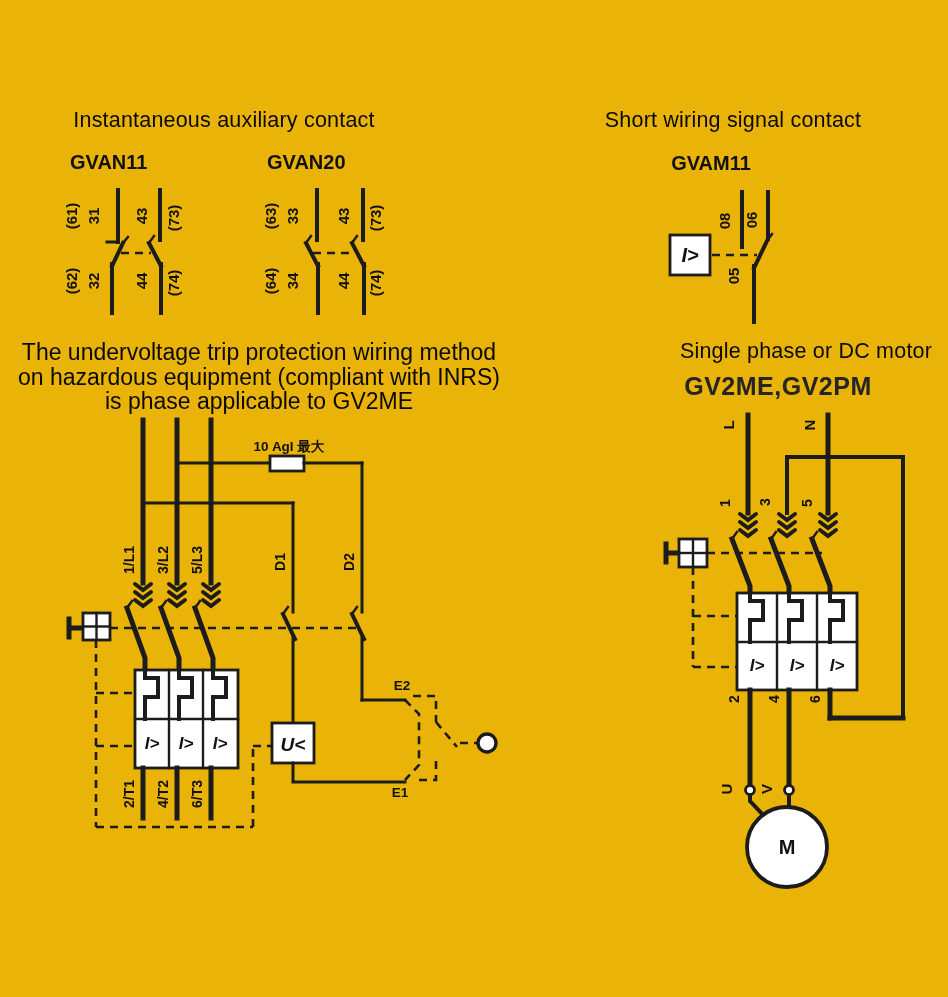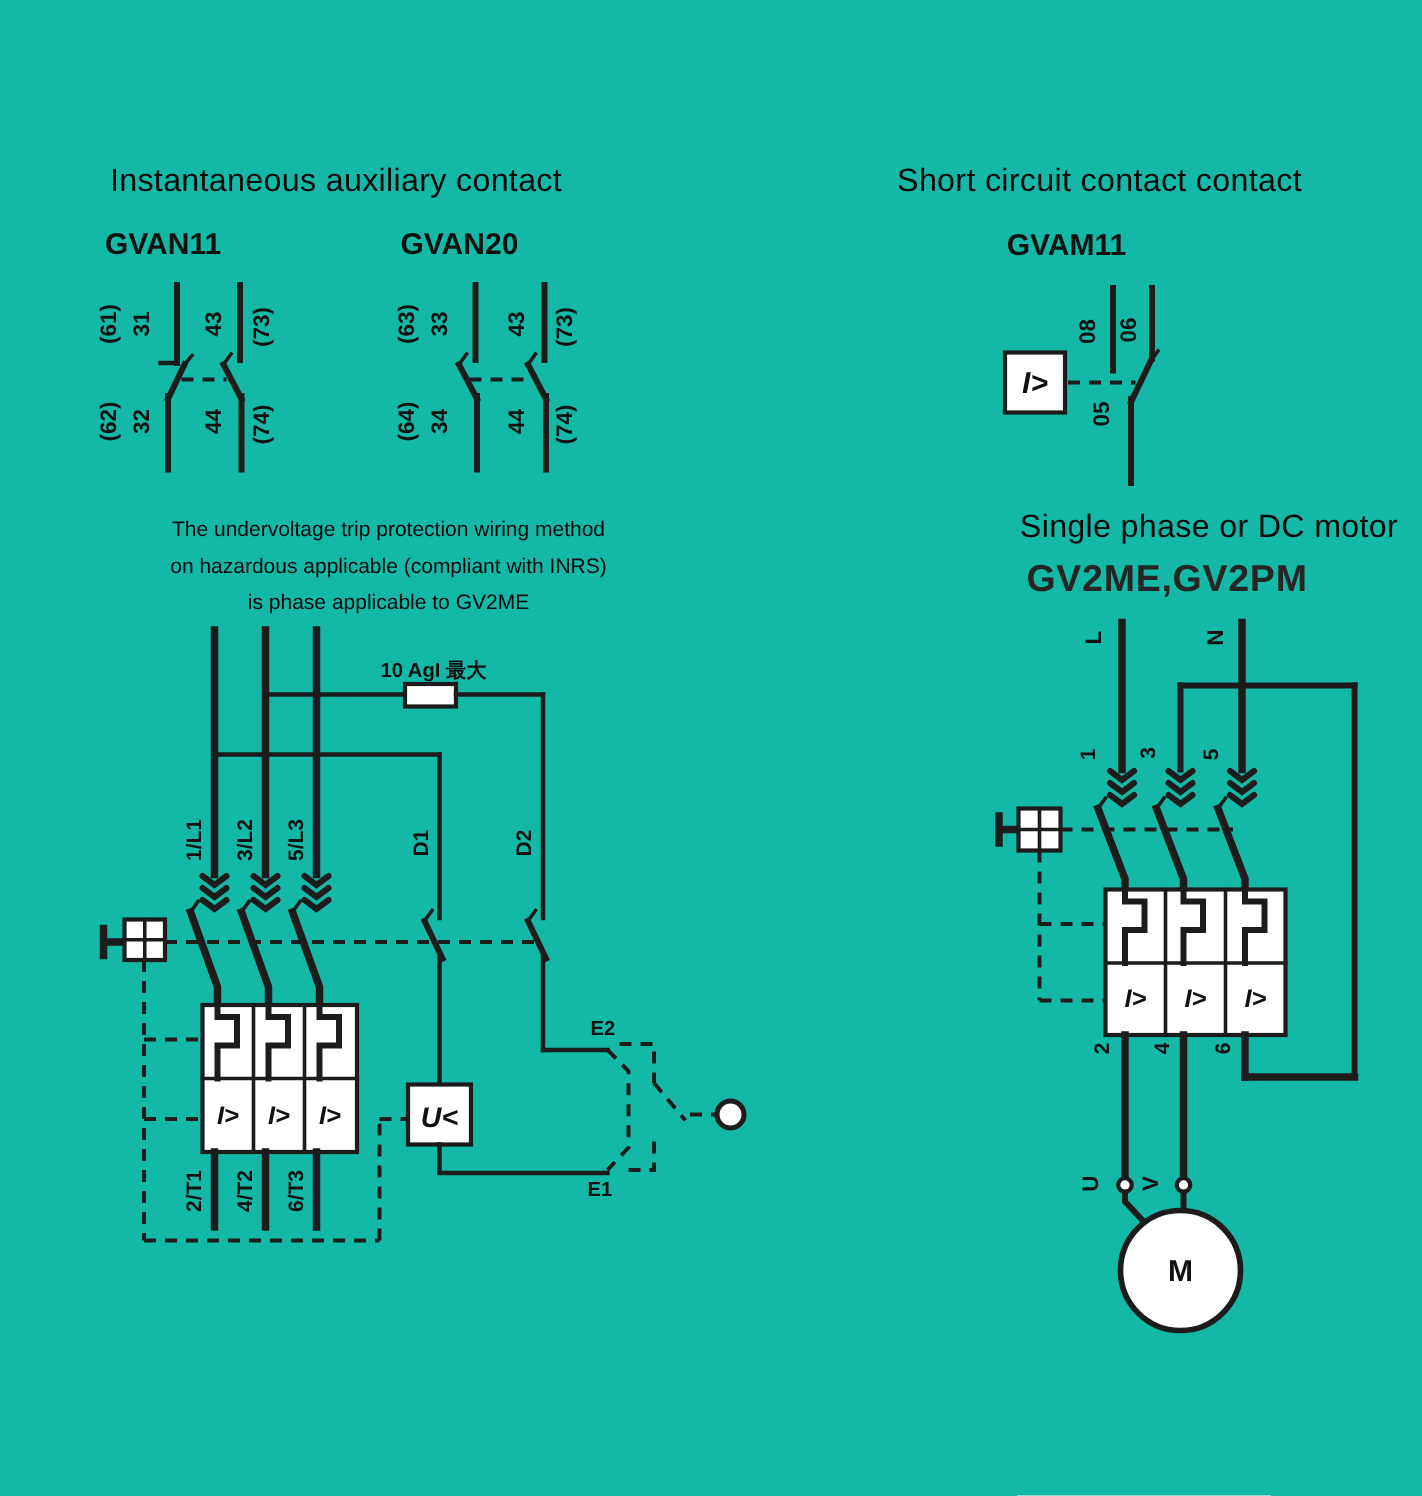--- a/index.html
+++ b/index.html
@@ -1,20 +1,20 @@
 <!DOCTYPE html>
 <html><head>
 <meta charset="utf-8">
 <style>
   html,body{margin:0;padding:0;background:#fff;}
-  #stage{position:relative;width:948px;height:997px;background:#14b8a6;overflow:hidden;
+  #stage{position:relative;width:948px;height:997px;background:#eab308;overflow:hidden;
          font-family:"Liberation Sans",sans-serif;color:#111;}
   .abs{position:absolute;}
   .title{font-size:21.5px;color:#0a0a0a;text-align:center;letter-spacing:0.2px;}
-  .caption{font-size:14px;line-height:24.5px;color:#0a0a0a;text-align:center;}
+  .caption{font-size:23px;line-height:24.5px;color:#0a0a0a;text-align:center;}
   .model-big{font-size:25px;font-weight:700;color:#252525;text-align:center;letter-spacing:0.5px;}
   svg{position:absolute;overflow:visible;}
   .w5{stroke:#1c1c1c;stroke-width:5;fill:none;stroke-linecap:square;}
   .w4{stroke:#1c1c1c;stroke-width:4;fill:none;stroke-linecap:square;}
   .w3{stroke:#1c1c1c;stroke-width:3;fill:none;stroke-linecap:square;}
   .w25{stroke:#1c1c1c;stroke-width:2.4;fill:none;stroke-linecap:square;}
   .dash{stroke:#1c1c1c;stroke-width:2.6;fill:none;stroke-dasharray:8 6;stroke-linecap:butt;}
   .box{fill:#fff;stroke:#1c1c1c;stroke-width:2.8;}
   .chev{stroke:#1c1c1c;stroke-width:4;fill:none;stroke-linecap:round;}
   text{fill:#111;}
@@ -25,24 +25,24 @@
   .uv{font:italic 700 19px "Liberation Sans",sans-serif;text-anchor:middle;}
   .small{font:600 13.5px "Liberation Sans",sans-serif;text-anchor:middle;}
   .mot{font:600 20px "Liberation Sans",sans-serif;text-anchor:middle;}
 </style>
 </head>
 <body>
 
 <div id="stage">
 
   <div class="abs title" style="left:26px;top:108px;width:396px;">Instantaneous auxiliary contact</div>
-  <div class="abs title" style="left:565px;top:108px;width:336px;">Short circuit contact contact</div>
+  <div class="abs title" style="left:565px;top:108px;width:336px;">Short wiring signal contact</div>
   <div class="abs caption" style="left:4px;top:340px;width:510px;">
     <div>The undervoltage trip protection wiring method</div>
-    <div>on hazardous applicable (compliant with INRS)</div>
+    <div>on hazardous equipment (compliant with INRS)</div>
     <div>is phase applicable to GV2ME</div>
   </div>
   <div class="abs title" style="left:648px;top:339px;width:316px;">Single phase or DC motor</div>
   <div class="abs model-big" style="left:620px;top:372px;width:316px;">GV2ME,GV2PM</div>
 
   <svg style="left:60px;top:145px" width="350" height="185" viewBox="60 145 350 185">
     <text class="mlabel" x="70" y="169">GVAN11</text>
     <text class="mlabel" x="267" y="169">GVAN20</text>
 
     <g>

